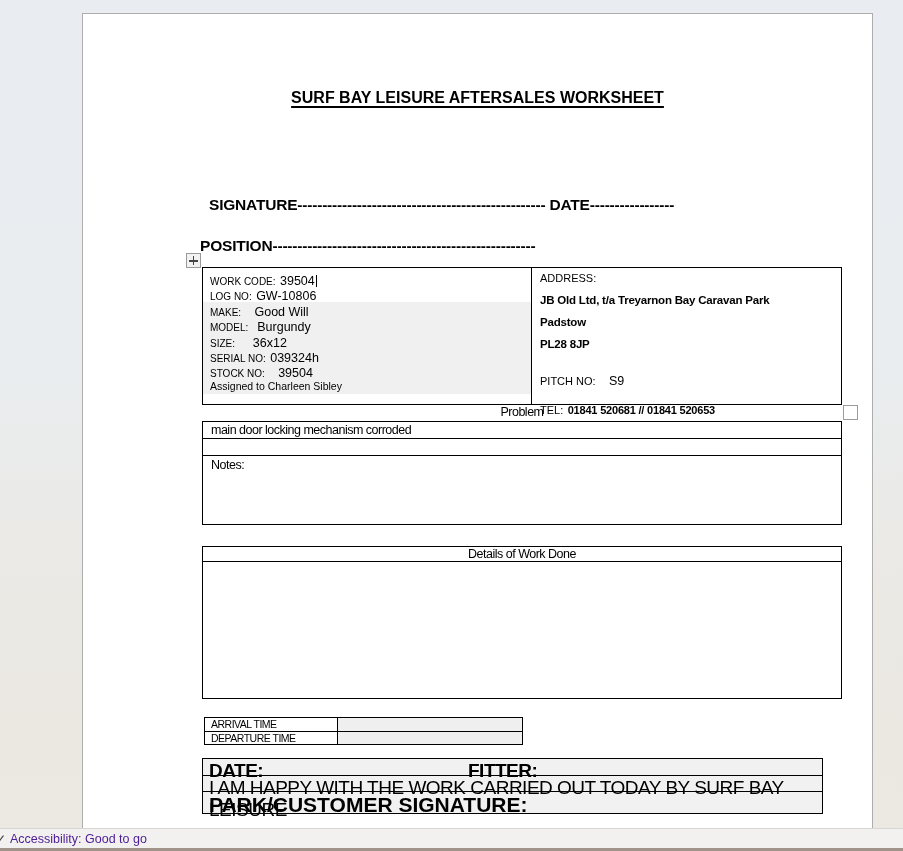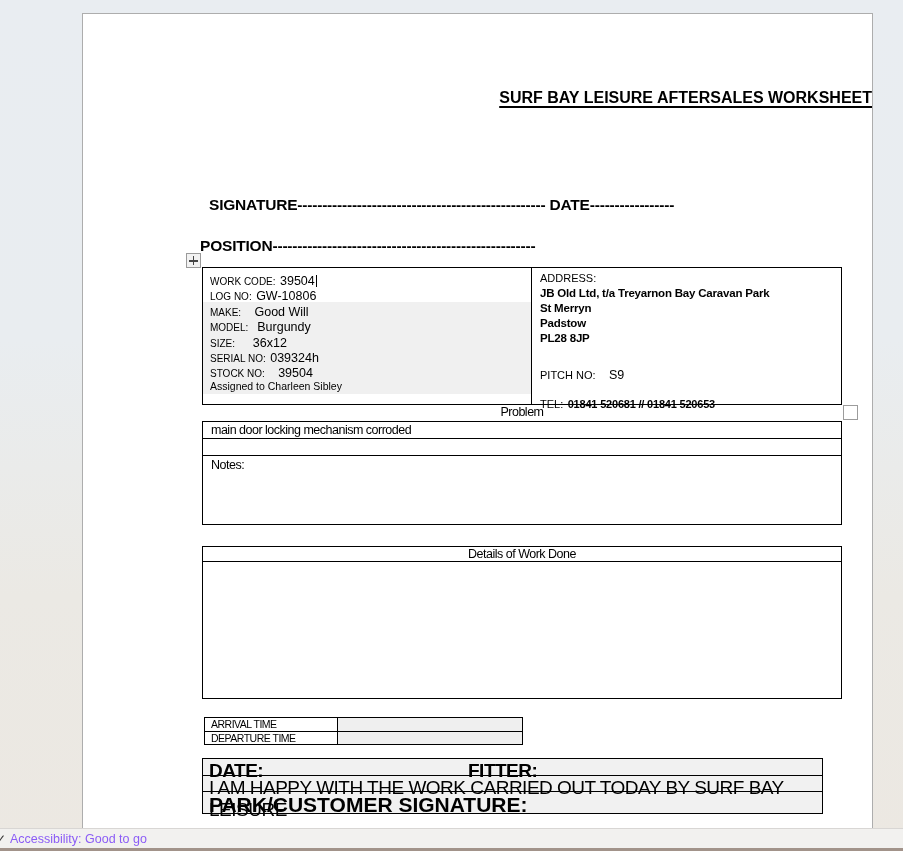--- a/index.html
+++ b/index.html
@@ -12,21 +12,21 @@
   }
   .page {
     position:absolute; left:82px; top:13px; width:791px; height:815px;
     background:#ffffff; border:1px solid #adadad; border-bottom:none;
   }
   .abs { position:absolute; }
   .center { text-align:center; }
   .narrow { letter-spacing:-0.5px; }
 
   .doc-title { left:0; top:75px; width:100%; font-size:16px; font-weight:bold;
-    text-decoration:underline; text-underline-offset:3px; text-decoration-thickness:2px;text-align:right; }
+    text-decoration:underline; text-underline-offset:3px; text-decoration-thickness:2px; }
   .auth-block { left:0; top:120px; width:100%; font-size:16px; font-weight:bold; line-height:20.5px; }
   .sig-line { left:126px; top:182px; font-size:15.5px; font-weight:bold; letter-spacing:-0.2px; }
   .pos-line { left:117px; top:223px; font-size:15.5px; font-weight:bold; letter-spacing:-0.2px; }
 
   
   .move-handle { left:103px; top:239px; width:15px; height:15px; background:#f2f2f2;
     border:1px solid #9a9a9a; }
   .move-handle .bar-h { position:absolute; left:2px; top:6px; width:9px; height:1.6px; background:#444; }
   .move-handle .bar-v { position:absolute; left:5.7px; top:2px; width:1.6px; height:9px; background:#444; }
 
@@ -35,21 +35,21 @@
     display:flex; }
   .cell-left { width:329px; border-right:1px solid #000; padding-top:3px; position:relative; }
   .cell-right { flex:1; padding:4px 0 0 8px; position:relative; }
   .dl-line { height:15.4px; padding-left:7px; white-space:nowrap; }
   .dl-line.shaded { background:#f0f0f0; }
   .lbl { font-size:10px; }
   .val { font-size:12.5px; }
   .assigned { font-size:10.5px; line-height:15.4px; }
   .caret { display:inline-block; width:0; height:12px; border-left:1.5px solid #000;
     vertical-align:-2px; margin-left:1px; }
-  .addr-line { height:15px; font-size:11.5px; font-weight:bold; white-space:nowrap; letter-spacing:-0.2px; }
+  .addr-line { height:15px; font-size:11.5px; font-weight:bold; white-space:nowrap; letter-spacing:-0.2px;margin-top:7px; }
   .addr-label { height:15px; font-size:11px; }
   .pitch-row { height:15px; margin-top:18px; }
   .tel-row { height:15px; margin-top:14px; }
   .tel-num { font-size:11px; font-weight:bold; letter-spacing:-0.2px; }
 
   .problem-caption { left:119px; top:391px; width:640px; font-size:12.5px; }
   .resize-square { left:760px; top:391px; width:15px; height:15px; border:1px solid #9c9c9c; background:#fff; }
 
   .problem-table { left:119px; top:407px; width:640px; border:1.5px solid #000; }
   .pt-row1 { height:17px; border-bottom:1px solid #000; font-size:12.5px; padding:1px 0 0 8px; }
@@ -69,21 +69,21 @@
 
   .signoff-table { left:119px; top:744px; width:621px; border:1.5px solid #000; background:#f1f1f1; }
   .so-row1 { height:17px; border-bottom:1px solid #000; font-size:19px; font-weight:bold;
     padding:1px 0 8px 6px; position:relative; }
   .so-fitter { position:absolute; left:265px; top:1px; }
   .so-row2 { height:16px; border-bottom:1px solid #000; font-size:19px; padding:1px 0 0 6px; }
   .so-row3 { height:21px; font-size:21px; font-weight:bold; padding:1px 0 0 6px; letter-spacing:0; }
 
   .status-bar { position:absolute; left:0; top:828px; width:903px; height:23px;
     background:#f2f1ef; border-top:1px solid #d8d6d4; }
-  .status-text { position:absolute; left:10px; top:3px; font-size:12.5px; color:#8b5cf6; }
+  .status-text { position:absolute; left:10px; top:3px; font-size:12.5px; color:#4c1d95; }
   .status-check { position:absolute; left:-4px; top:3px; font-size:12px; color:#3b3a39;
     width:12px; overflow:hidden; }
   .bottom-edge { position:absolute; left:0; bottom:0; width:903px; height:3px; background:#a2938a; }
 </style>
 </head>
 <body>
 
 <div class="viewport">
 
   <div class="page">
@@ -106,21 +106,20 @@
         <div class="dl-line shaded"><span class="lbl">MAKE:</span>&nbsp;&nbsp;&nbsp;<span class="val">Good Will</span></div>
         <div class="dl-line shaded"><span class="lbl">MODEL:</span>&nbsp;&nbsp;<span class="val">Burgundy</span></div>
         <div class="dl-line shaded"><span class="lbl">SIZE:</span>&nbsp;&nbsp;&nbsp;&nbsp;<span class="val">36x12</span></div>
         <div class="dl-line shaded"><span class="lbl">SERIAL NO:</span> <span class="val">039324h</span></div>
         <div class="dl-line shaded"><span class="lbl">STOCK NO:</span>&nbsp;&nbsp;&nbsp;<span class="val">39504</span></div>
         <div class="dl-line shaded assigned">Assigned to Charleen Sibley</div>
       </div>
       <div class="cell-right">
         <div class="addr-label">ADDRESS:</div>
         <div class="addr-line">JB Old Ltd, t/a Treyarnon Bay Caravan  Park</div>
-        <div class="addr-line">St Merryn</div>
         <div class="addr-line">Padstow</div>
         <div class="addr-line">PL28 8JP</div>
         <div class="pitch-row"><span class="lbl" style="font-size:11px;">PITCH NO:</span>&nbsp;&nbsp;&nbsp;<span class="val">S9</span></div>
         <div class="tel-row"><span class="lbl" style="font-size:11px;">TEL:</span>&nbsp;<span class="tel-num">01841 520681  //   01841 520653</span></div>
       </div>
     </div>
 
     <div class="abs problem-caption center narrow">Problem</div>
     <div class="abs resize-square"></div>
 

